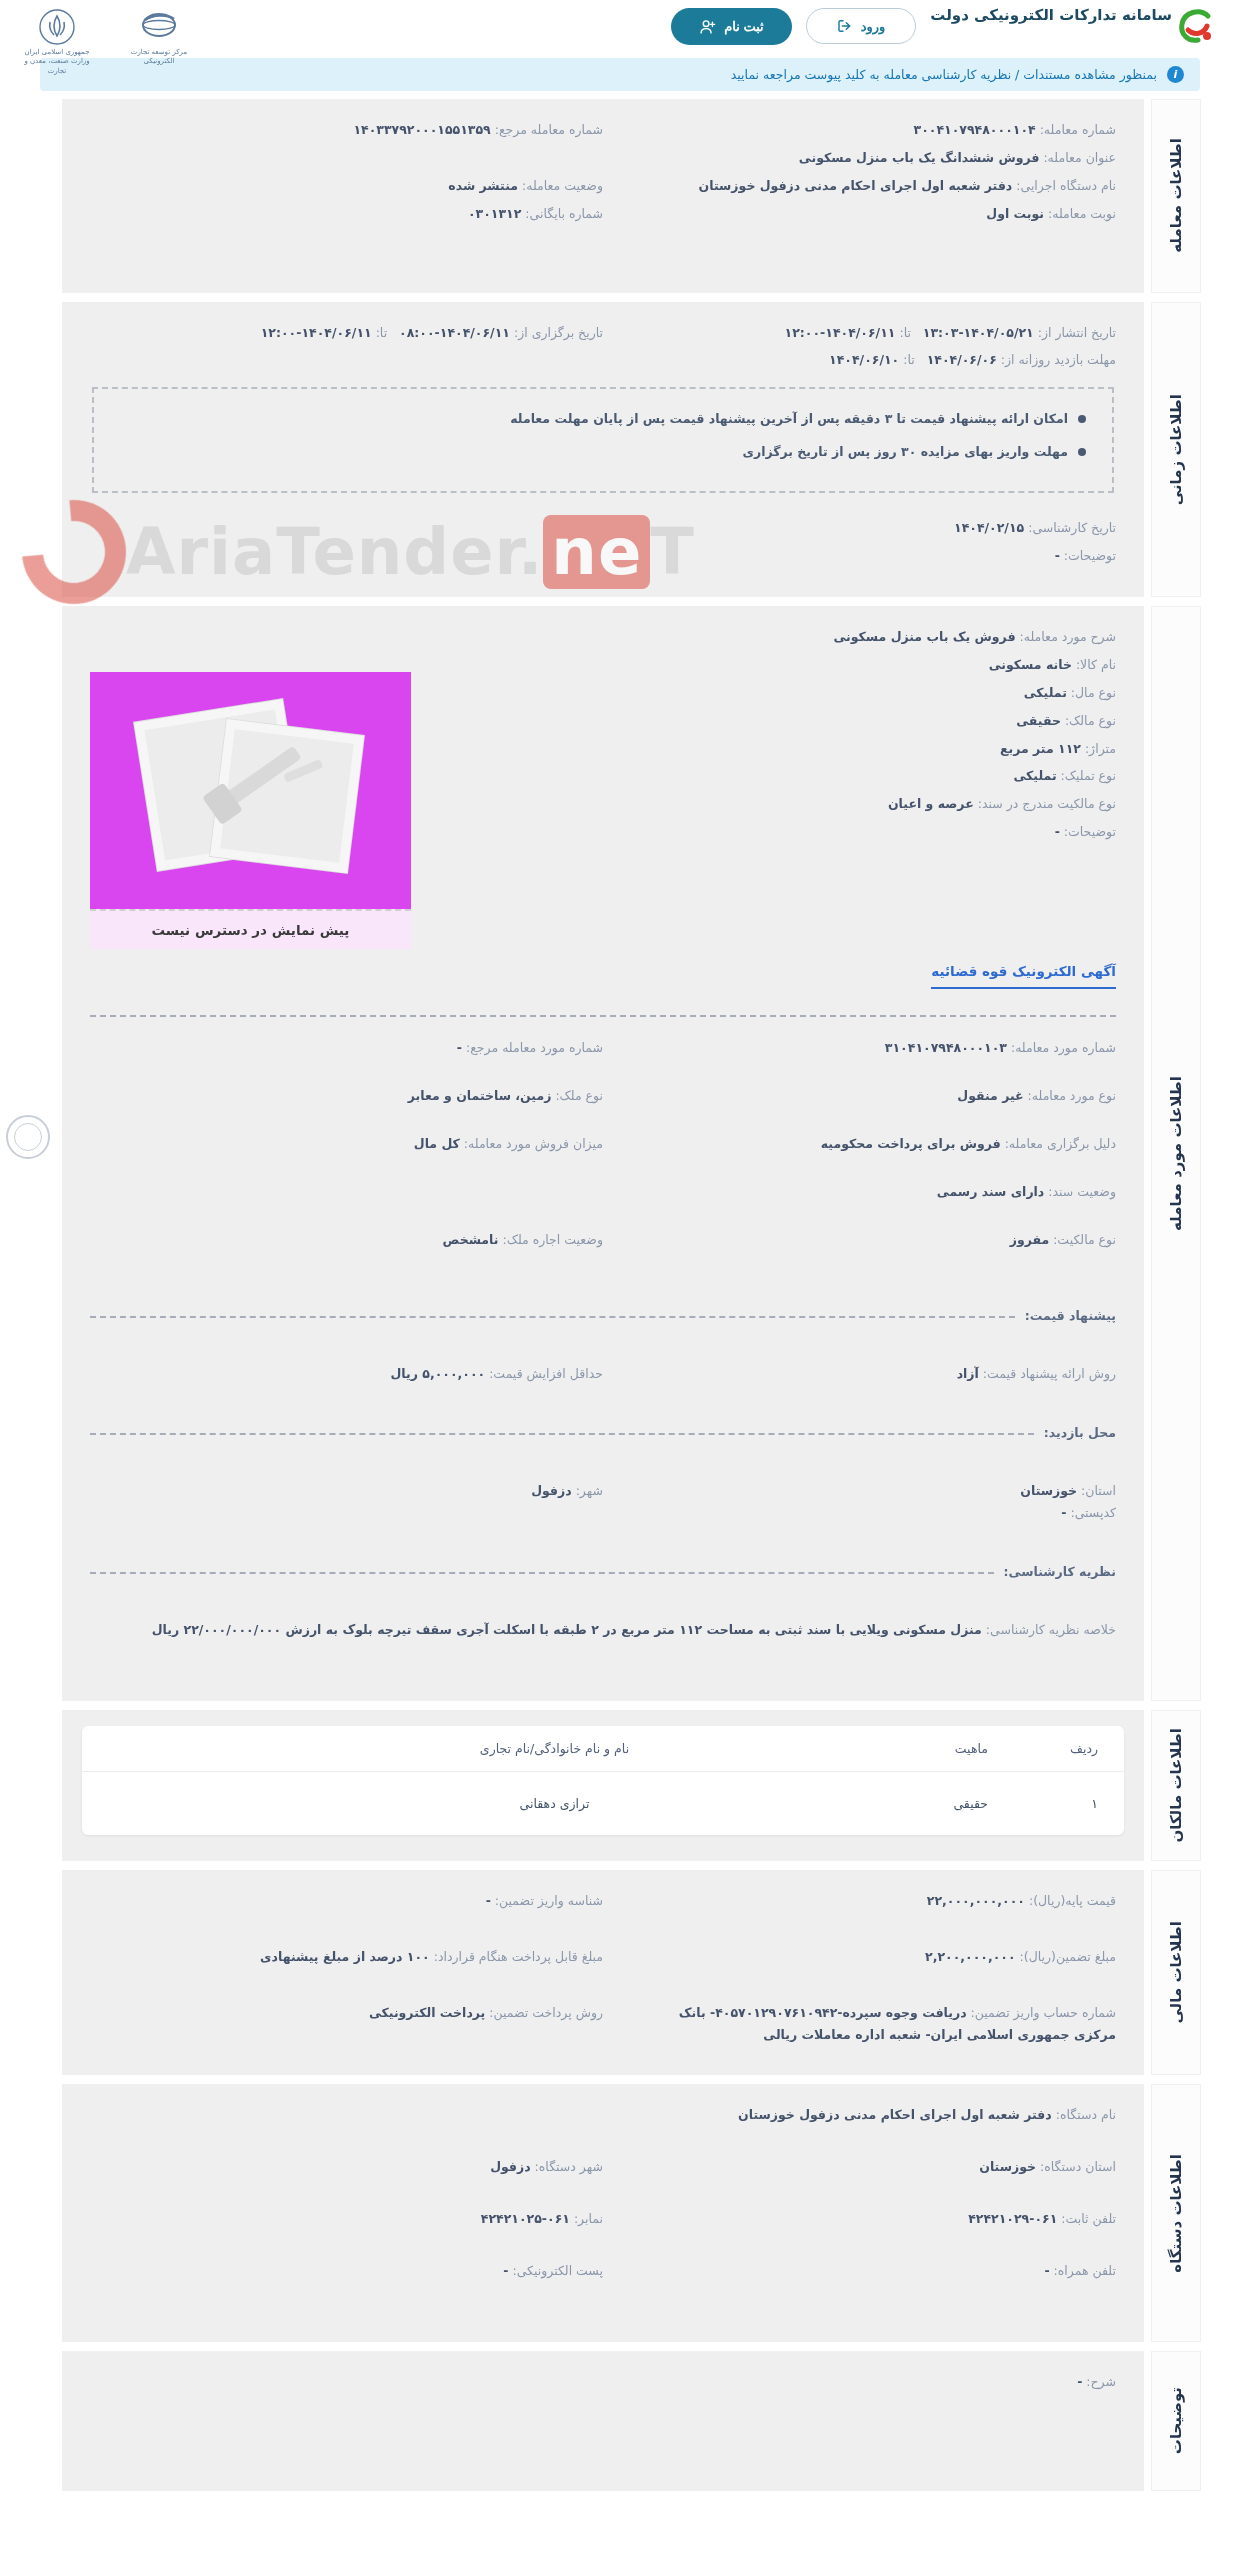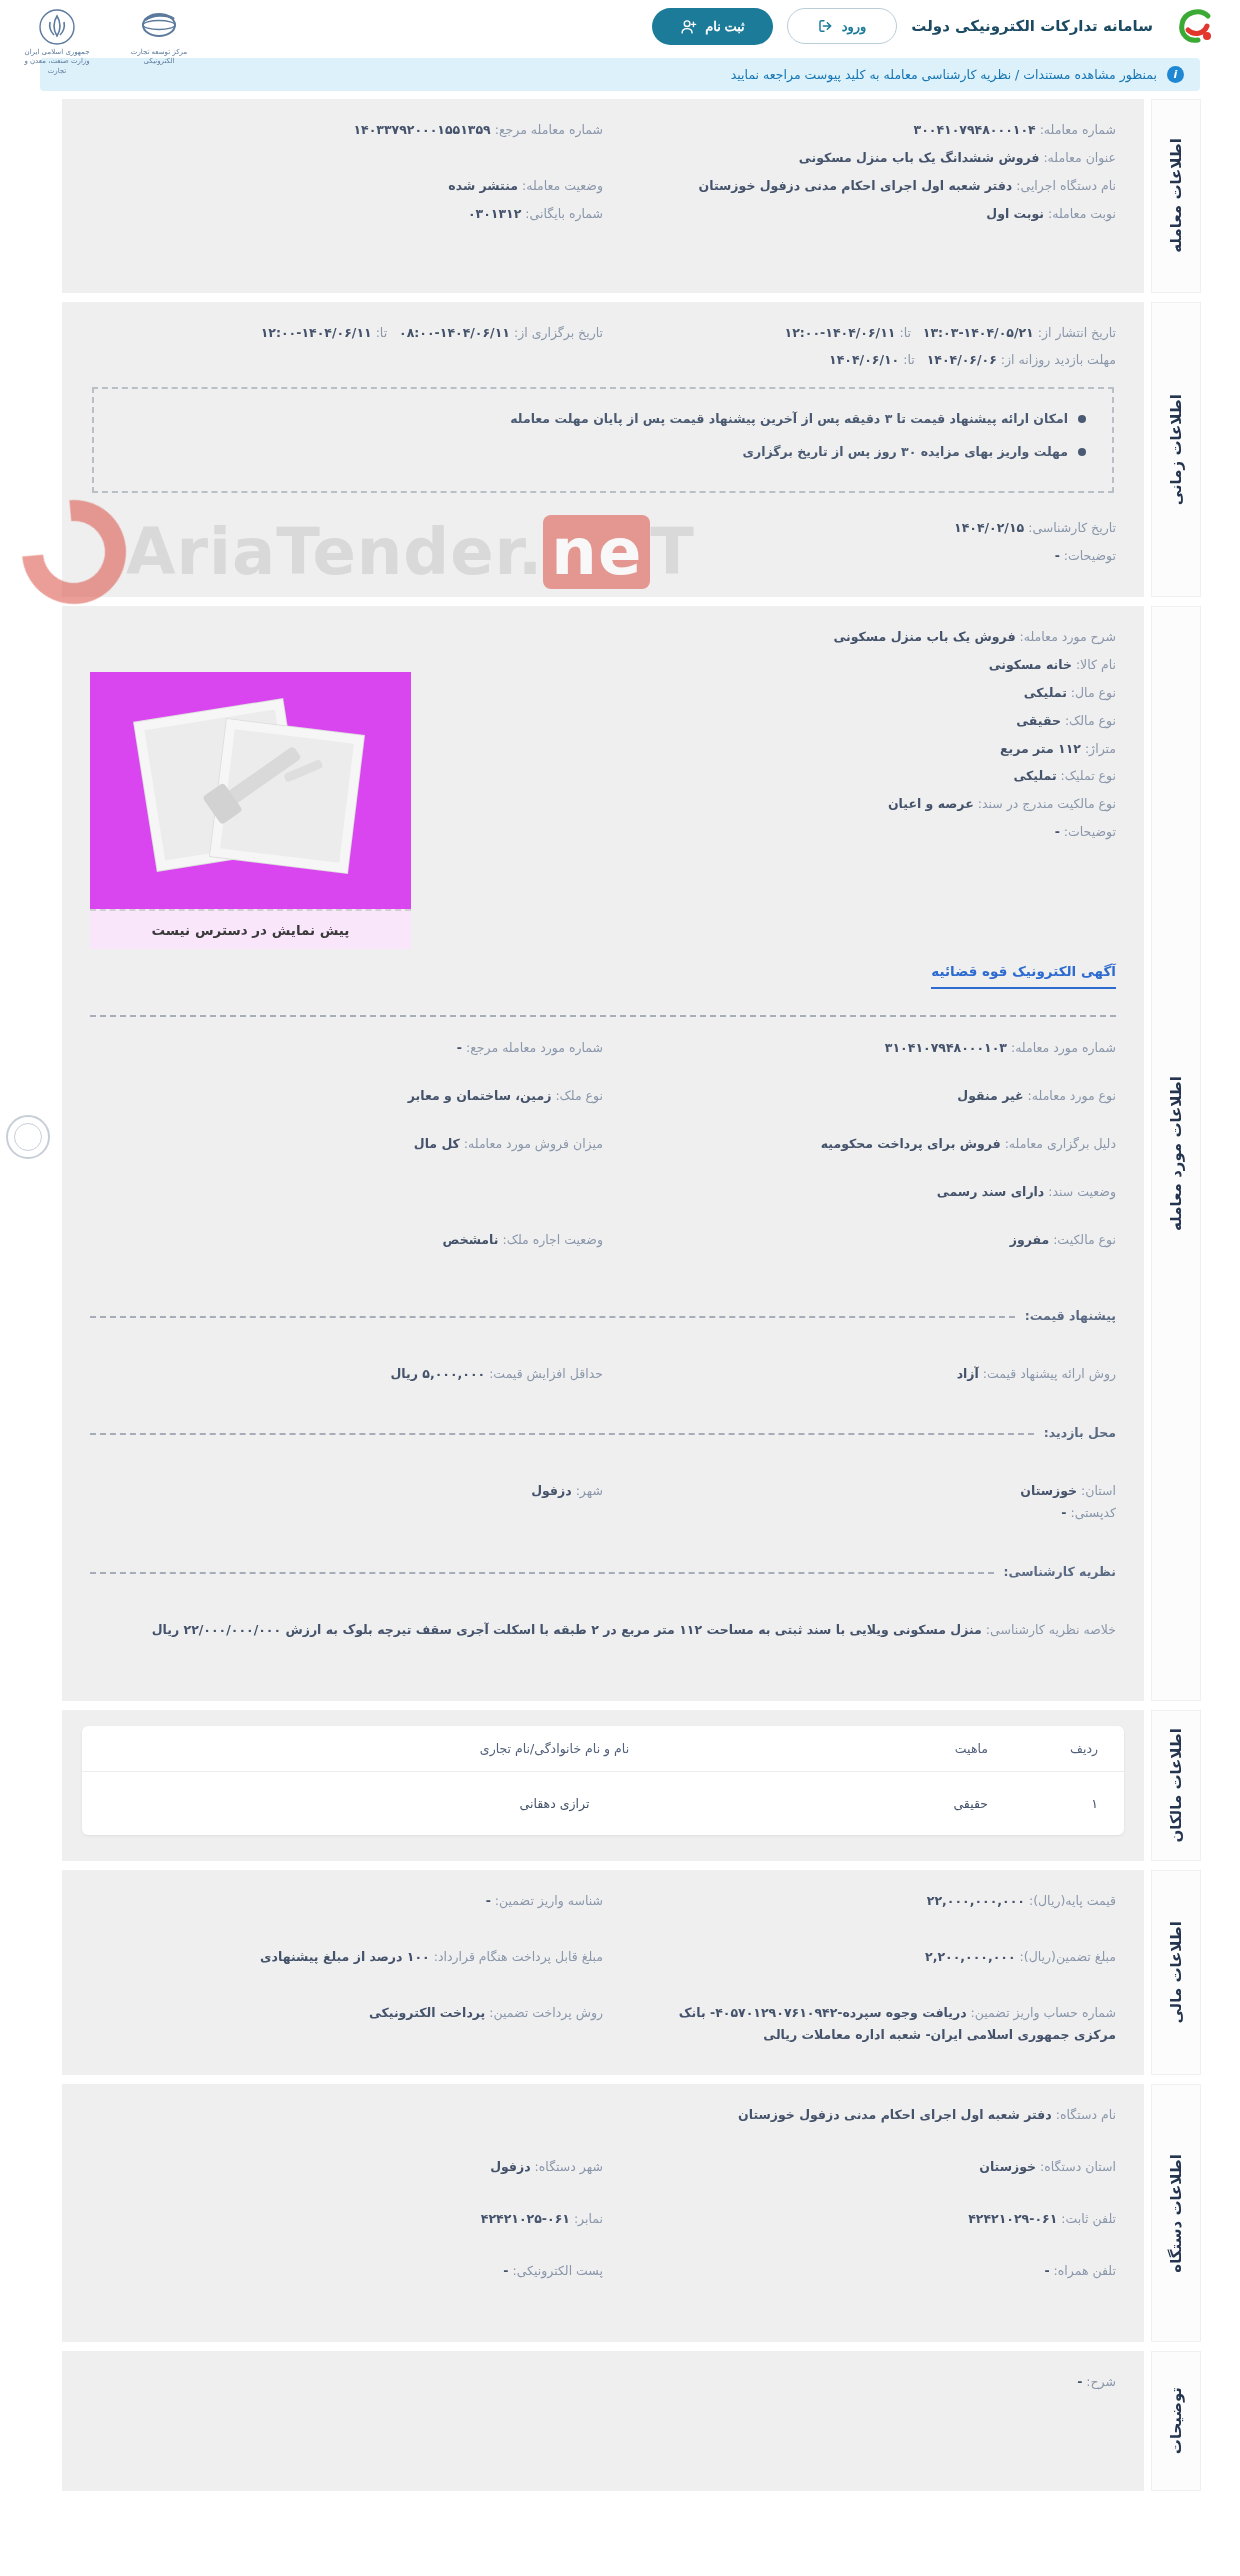--- a/index.html
+++ b/index.html
@@ -4,21 +4,21 @@
 <style>
   * { margin:0; padding:0; box-sizing:border-box; }
   html,body { width:1240px; }
   body {
     height:2576px; overflow:hidden; background:#fff;
     font-family:"DejaVu Sans", sans-serif; direction:rtl; position:relative;
     color:#4b5b74; font-size:12.5px;
   }
   
   .header { height:52px; display:flex; align-items:center; padding:0 26px; gap:14px; }
-  .brand { display:flex; align-items:center; gap:21px; }
+  .brand { display:flex; align-items:flex-start; gap:2px; }
   .brand-title { font-size:15px; font-weight:bold; color:#1c4a63; }
   .btn-login {
     display:flex; align-items:center; gap:8px; background:#fff; border:1px solid #b9cdd7;
     color:#1b7b99; border-radius:22px; padding:9px 30px; font-size:13px; font-weight:bold; cursor:pointer;
   }
   .btn-register {
     display:flex; align-items:center; gap:8px; background:#1b7b99; border:none; color:#fff;
     border-radius:22px; padding:10px 28px; font-size:13px; font-weight:bold; cursor:pointer;
   }
   .gov-logos { position:absolute; top:8px; left:14px; display:flex; flex-direction:row-reverse; gap:16px; z-index:40; }

